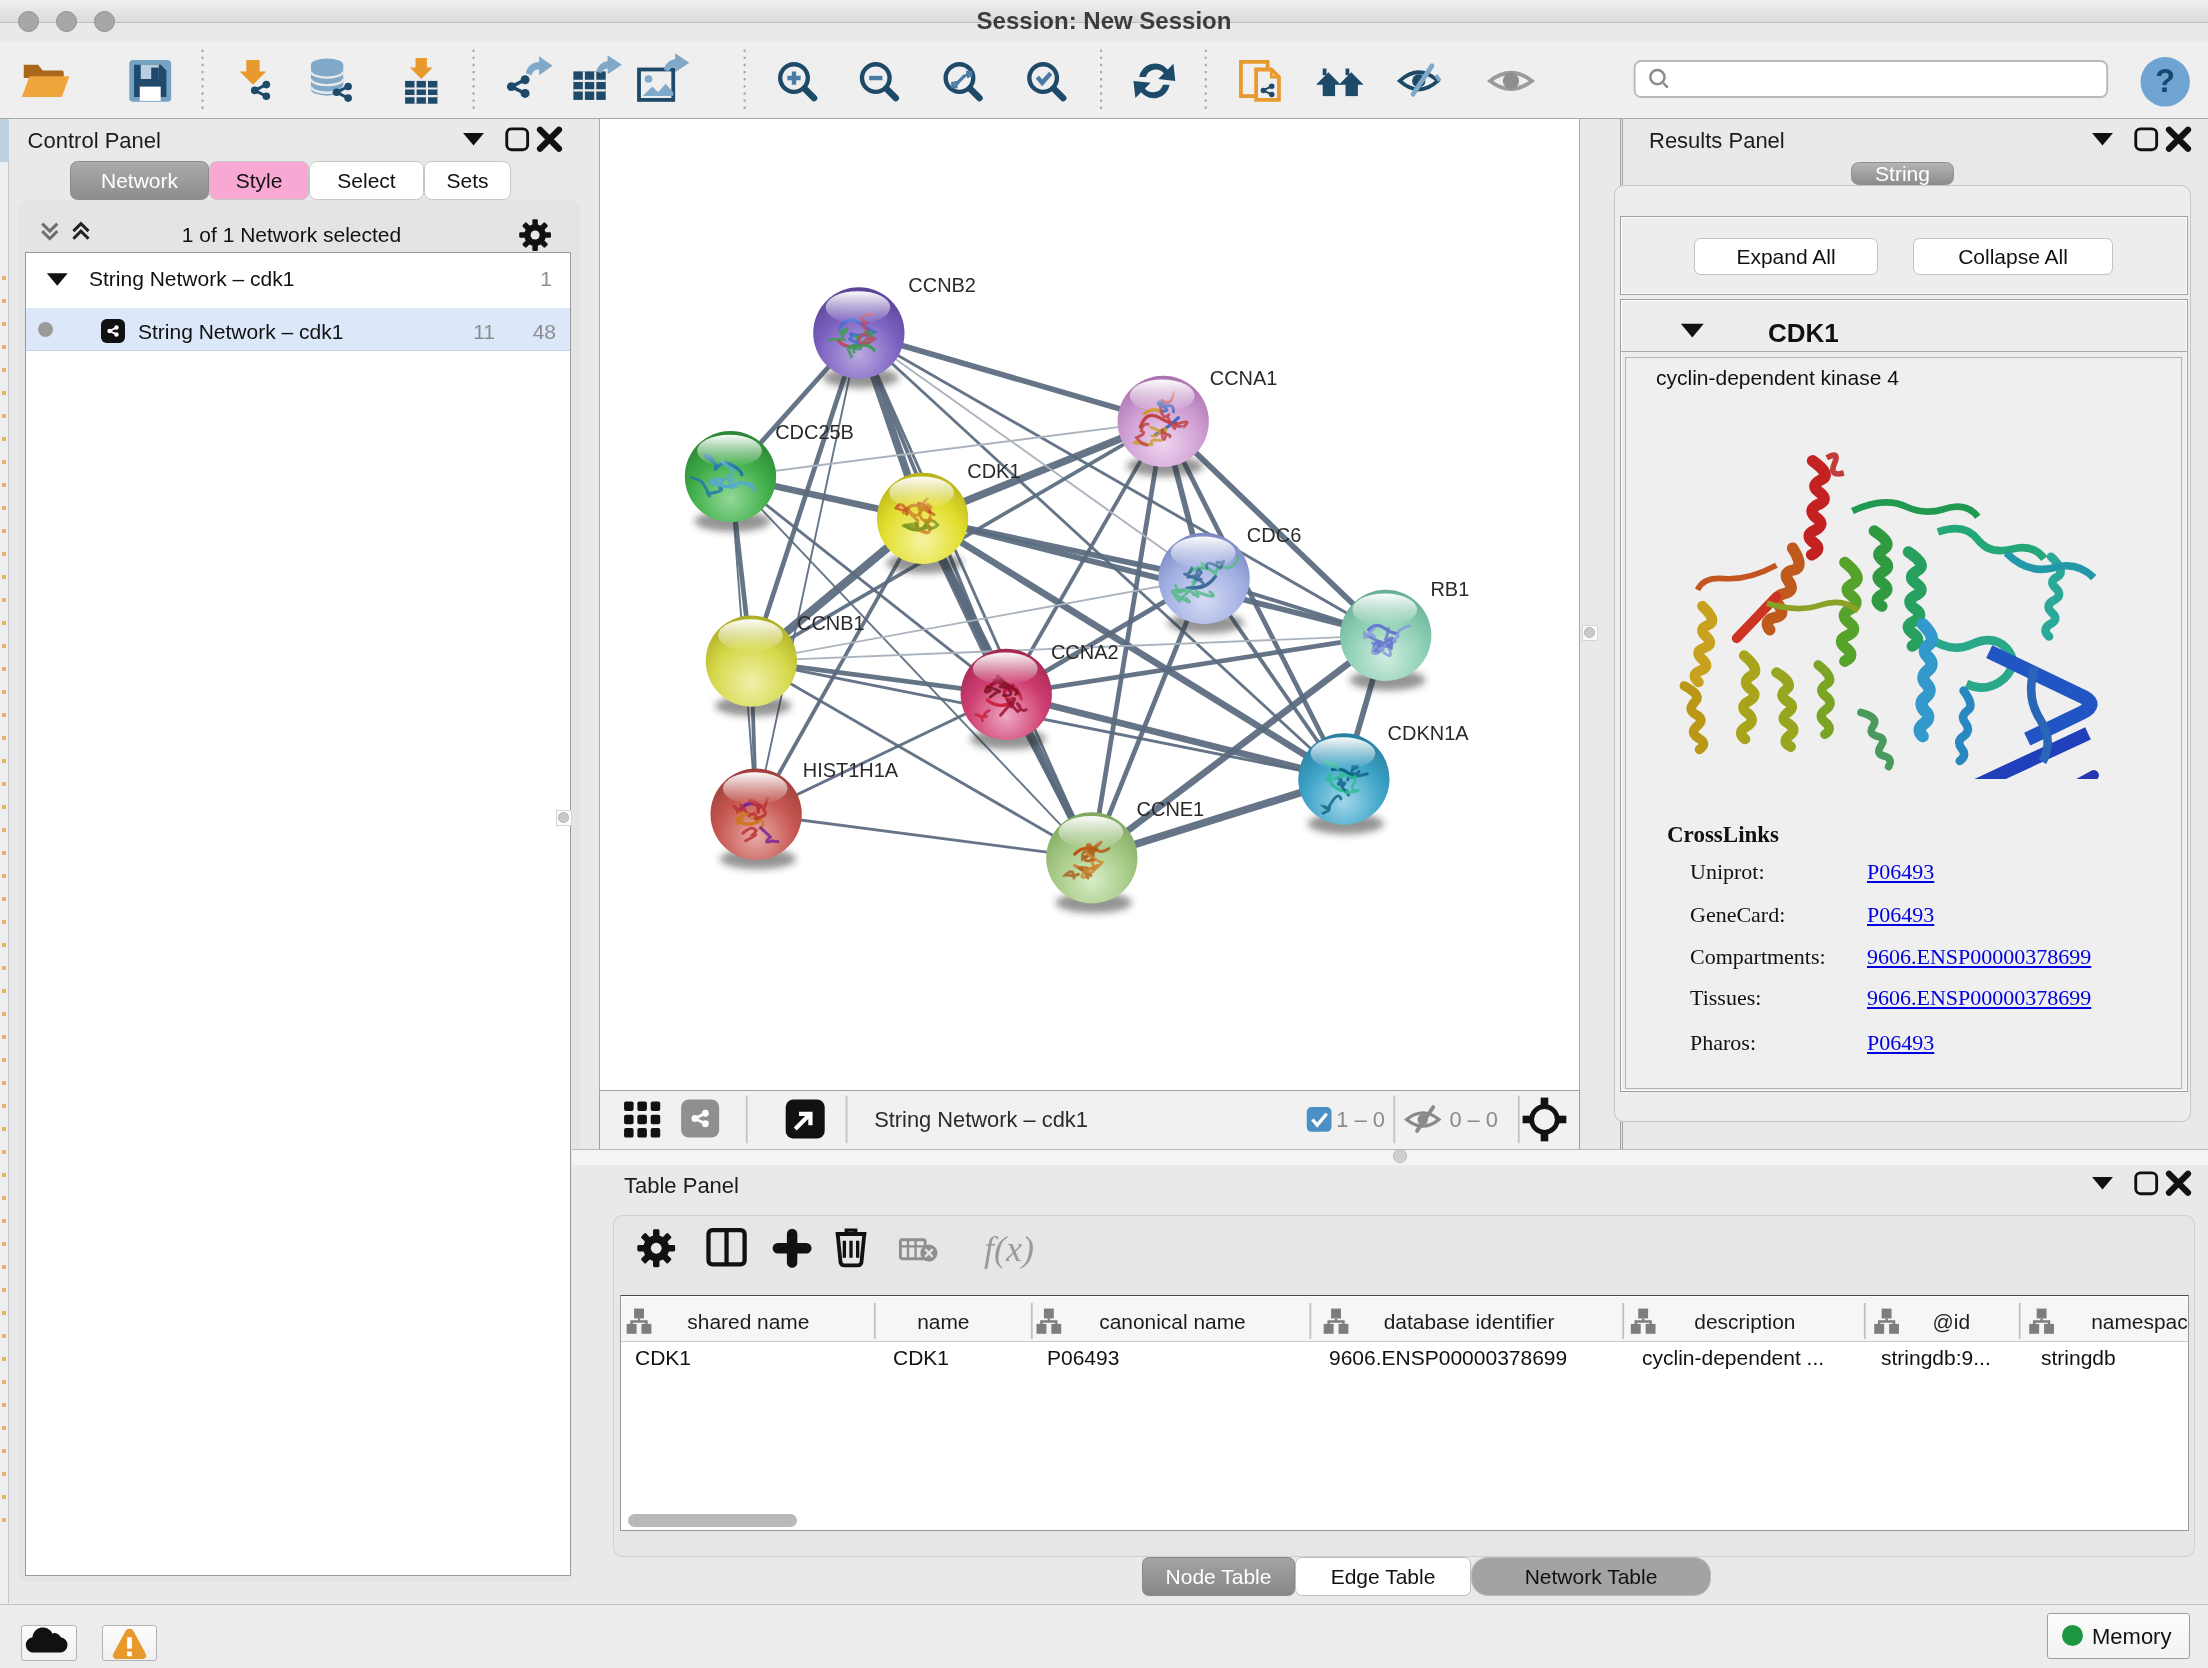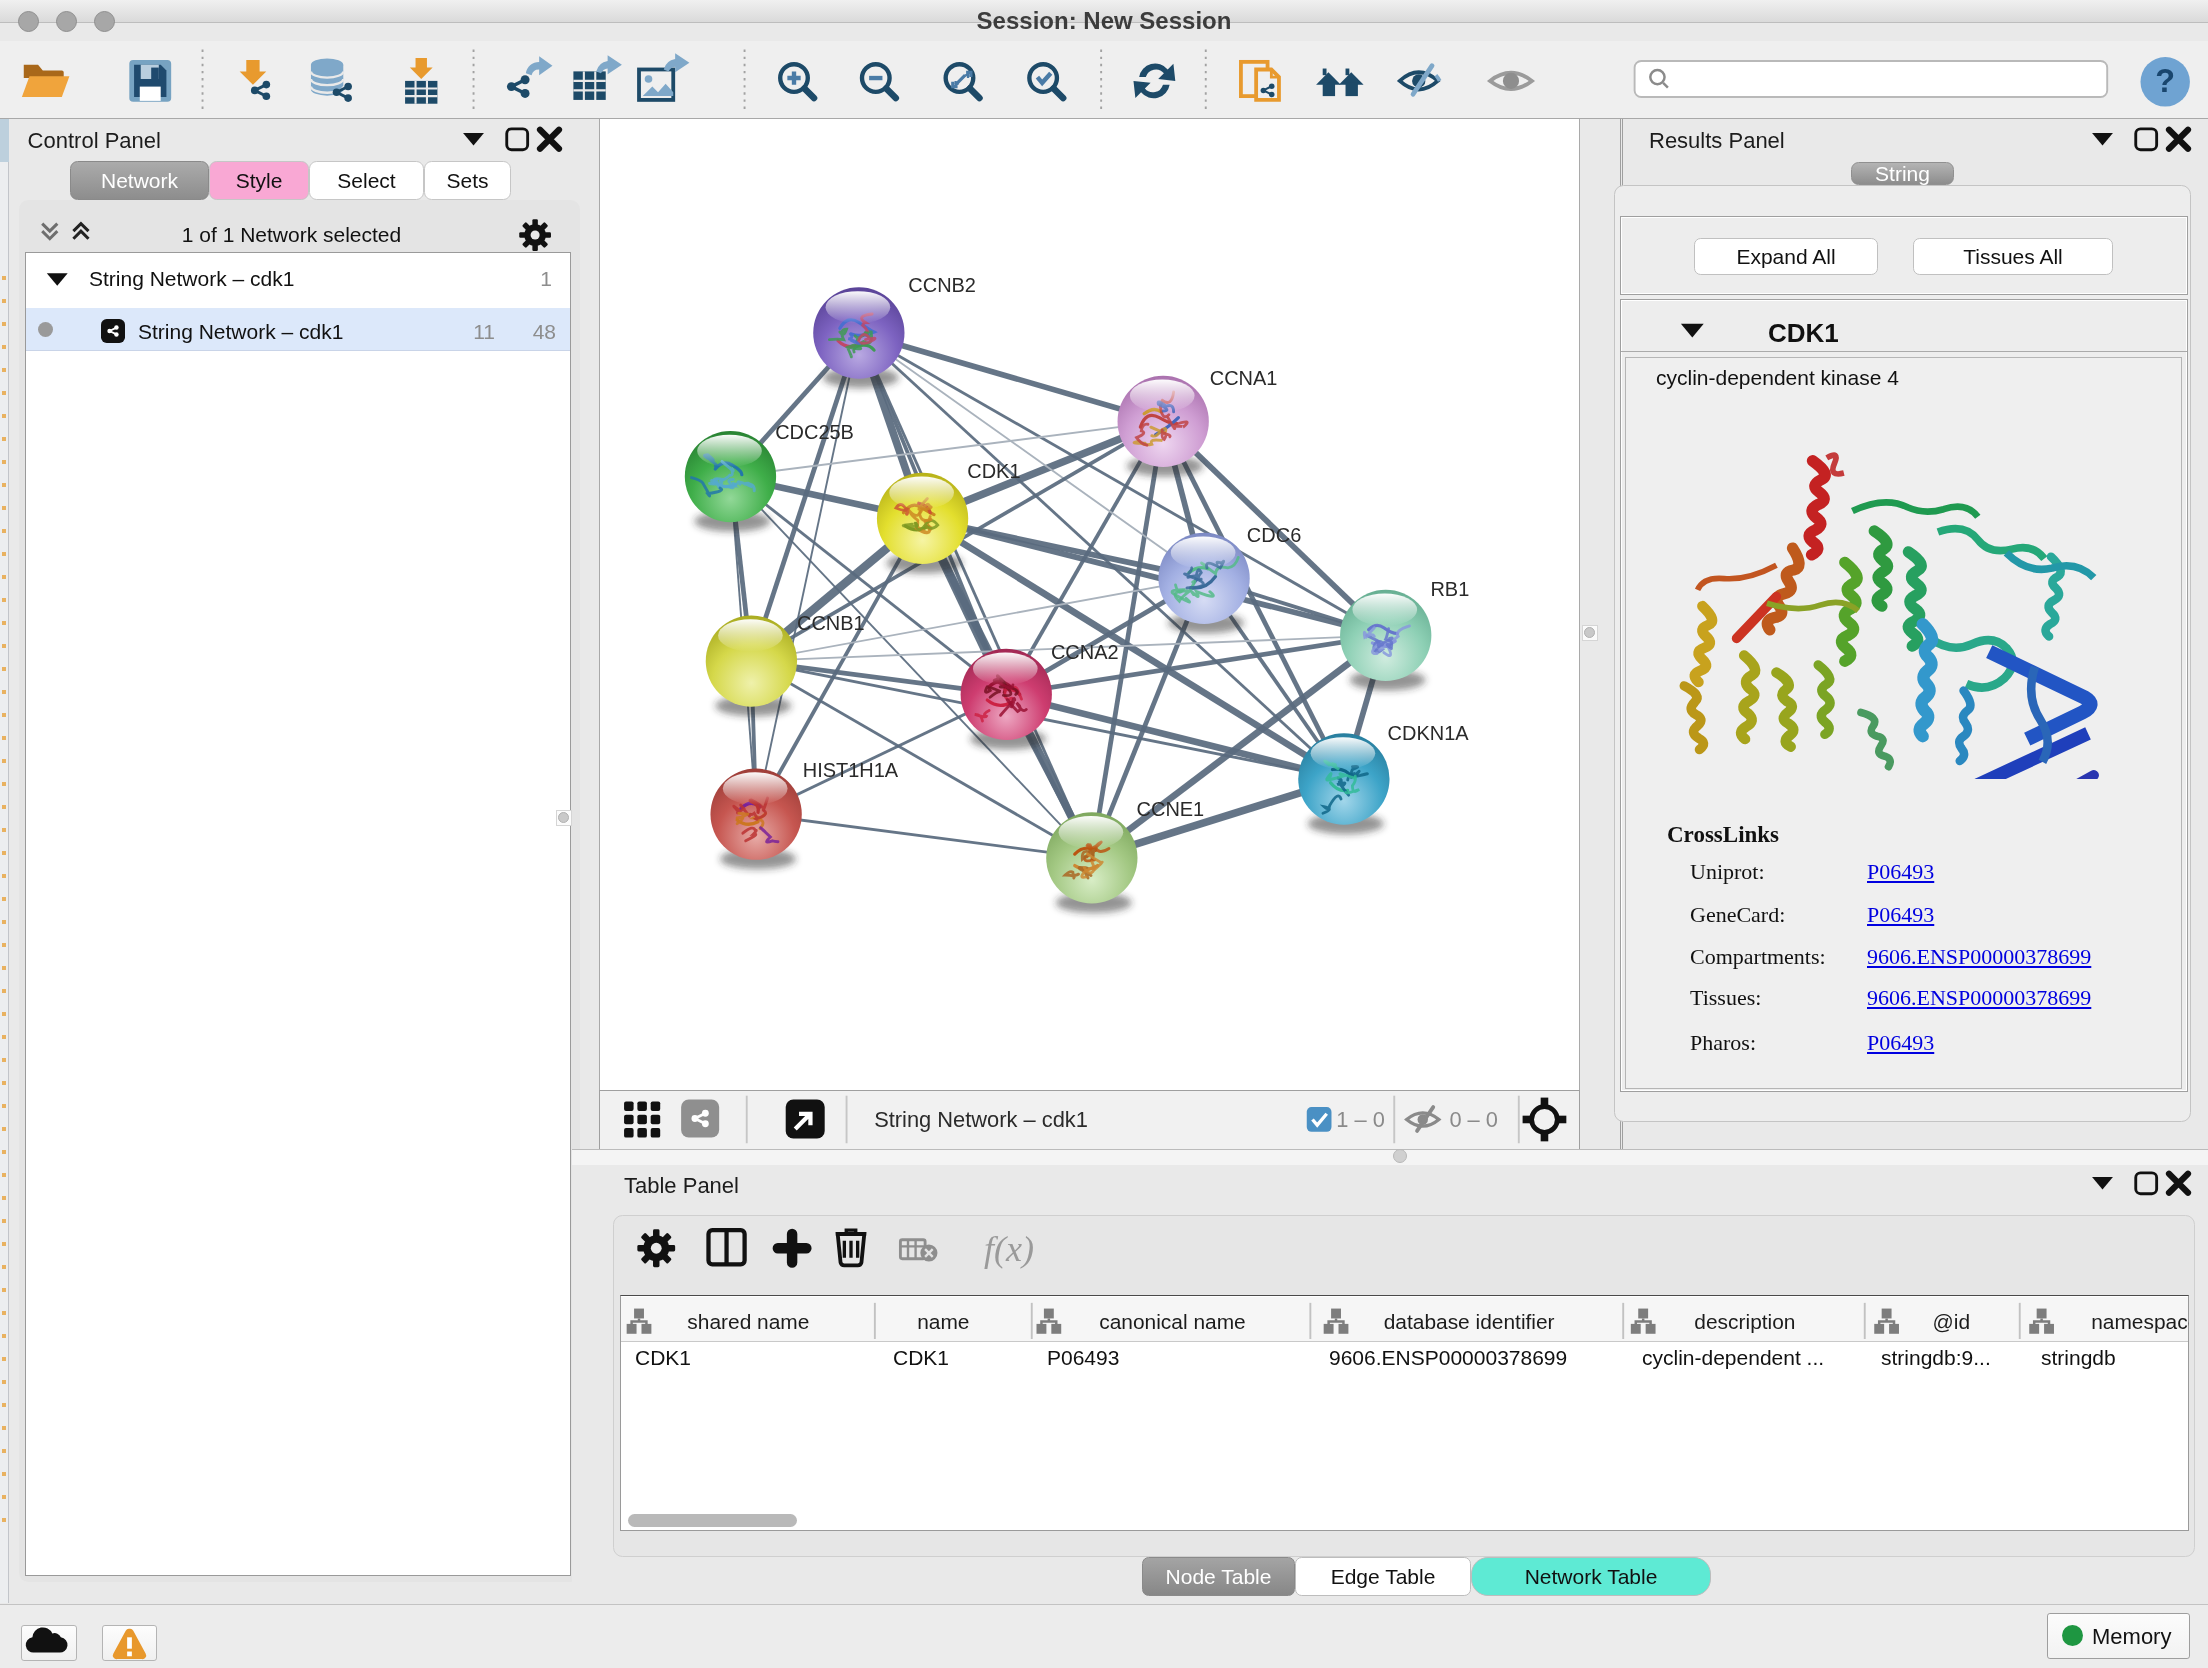--- a/index.html
+++ b/index.html
@@ -553,21 +553,21 @@
 <div class="abs panel-title" style="left:1649px;top:128px">Results Panel</div>
 <svg class="abs" style="left:2088px;top:126px" width="124" height="28.5" viewBox="0 0 130 30">
     <path d="M4,7.4 h22 l-11,13.2 z" fill="#111"></path>
     <rect x="50" y="3" width="22" height="22" rx="5" fill="none" stroke="#111" stroke-width="3"></rect>
     <path d="M85,4 l20,20 M105,4 l-20,20" stroke="#111" stroke-width="6.5" stroke-linecap="round"></path>
   </svg>
 <div class="abs" style="left:1614px;top:185px;width:577px;height:937px;background:#ededed;border:1px solid #c4c4c4;border-radius:9.5px"></div>
 <div class="abs" style="left:1851px;top:162px;width:103px;height:23px;border-radius:7.6px;background:linear-gradient(#b4b4b4,#8d8d8d);border:1px solid #909090;color:#fff;font-size:21px;display:flex;align-items:center;justify-content:center">String</div>
 <div class="abs" style="left:1620px;top:216px;width:568px;height:79px;border:1px solid #9f9f9f;box-shadow:inset 0 0 0 1px #fff"></div>
 <div class="abs" style="left:1694px;top:238px;width:184px;height:37px;background:#fff;border:1px solid #c0c0c0;border-radius:6.7px;font-size:21px;display:flex;align-items:center;justify-content:center;color:#111">Expand All</div>
-<div class="abs" style="left:1913px;top:238px;width:200px;height:37px;background:#fff;border:1px solid #c0c0c0;border-radius:6.7px;font-size:21px;display:flex;align-items:center;justify-content:center;color:#111">Tissues All</div>
+<div class="abs" style="left:1913px;top:238px;width:200px;height:37px;background:#fff;border:1px solid #c0c0c0;border-radius:6.7px;font-size:21px;display:flex;align-items:center;justify-content:center;color:#111">Collapse All</div>
 <div class="abs" style="left:1620px;top:299px;width:568px;height:793px;border:1px solid #9f9f9f;box-shadow:inset 0 0 0 1px #fff"></div>
 <svg class="abs" style="left:1679px;top:320px" width="38" height="23" viewBox="0 0 40 24">
     <path d="M2,3.8000000000000007 h24 l-12,14.399999999999999 z" fill="#111"></path>
   </svg>
 <div class="abs" style="left:1768px;top:318px;font-size:26px;font-weight:bold;color:#111">CDK1</div>
 <div class="abs" style="left:1621px;top:351px;width:566px;height:1px;background:#aaa"></div>
 <div class="abs" style="left:1625px;top:357px;width:557px;height:732px;border:1px solid #b5b5b5;background:#efefef"></div>
 <div class="abs" style="left:1656px;top:366px;font-size:21px;color:#111">cyclin-dependent kinase 4</div>
 <svg class="abs" style="left:1624px;top:399px" width="568" height="380" viewBox="0 0 597 400">
     <path d="M198,65 Q219,80 207,85 Q195,91 205,98 Q216,106 204,111 Q192,117 202,125 Q212,132 201,138 Q189,143 199,151 Q209,158 197,164 " stroke="#c42222" stroke-width="12" fill="none" stroke-linecap="round"></path>
@@ -702,21 +702,21 @@
 <div class="abs" style="left:635px;top:1346px;font-size:21px;color:#111">CDK1</div>
 <div class="abs" style="left:893px;top:1346px;font-size:21px;color:#111">CDK1</div>
 <div class="abs" style="left:1047px;top:1346px;font-size:21px;color:#111">P06493</div>
 <div class="abs" style="left:1329px;top:1346px;font-size:21px;color:#111">9606.ENSP00000378699</div>
 <div class="abs" style="left:1642px;top:1346px;font-size:21px;color:#111">cyclin-dependent ...</div>
 <div class="abs" style="left:1881px;top:1346px;font-size:21px;color:#111">stringdb:9...</div>
 <div class="abs" style="left:2041px;top:1346px;font-size:21px;color:#111">stringdb</div>
 <div class="abs" style="left:628px;top:1514px;width:169px;height:13.3px;background:#b9b9b9;border-radius:6.7px"></div>
 <div class="abs" style="left:1142px;top:1557px;width:153px;height:39px;border-radius:6.7px;background:linear-gradient(#a4a4a4,#878787);color:#fff;border:1px solid #8a8a8a;font-size:21px;display:flex;align-items:center;justify-content:center">Node Table</div>
 <div class="abs" style="left:1295px;top:1557px;width:176px;height:39px;border-radius:6.7px;background:#fff;color:#111;border:1px solid #bdbdbd;font-size:21px;display:flex;align-items:center;justify-content:center">Edge Table</div>
-<div class="abs" style="left:1471px;top:1557px;width:240px;height:39px;border-radius:17px;background:#5eead4;color:#111;border:1px solid #bdbdbd;font-size:21px;display:flex;align-items:center;justify-content:center">Network Table</div>
+<div class="abs" style="left:1471px;top:1557px;width:240px;height:39px;border-radius:17px;background:#a3a3a3;color:#111;border:1px solid #bdbdbd;font-size:21px;display:flex;align-items:center;justify-content:center">Network Table</div>
 <div class="abs" style="left:0;top:1604px;width:2208px;height:65px;background:#ececec;border-top:1px solid #c3c3c3"></div>
 <div class="abs" style="left:21px;top:1625px;width:56px;height:36px;background:linear-gradient(#fdfdfd,#f0f0f0);border:1px solid #b4b4b4;border-radius:2.9px"></div>
 <svg class="abs" style="left:21px;top:1625px" width="56" height="36" viewBox="0 0 59 38">
     <path transform="translate(30,21)" d="M-16,8 a8,8 0 0 1 -2,-16 a11,11 0 0 1 21,-4 a7,7 0 0 1 9,4 a8,8 0 0 1 -2,16 z" fill="#111"></path>
   </svg>
 <div class="abs" style="left:102px;top:1625px;width:55px;height:36px;background:linear-gradient(#fdfdfd,#f0f0f0);border:1px solid #b4b4b4;border-radius:2.9px"></div>
 <svg class="abs" style="left:102px;top:1625px" width="55" height="36" viewBox="0 0 58 38">
     <g transform="translate(29,21)">
       <path d="M0,-17 a4,4 0 0 1 4,2 l13,24 a4,4 0 0 1 -4,6 h-26 a4,4 0 0 1 -4,-6 l13,-24 a4,4 0 0 1 4,-2 z" fill="#e8982c"></path>
       <rect x="-2.5" y="-8" width="5" height="12" fill="#fff"></rect>

